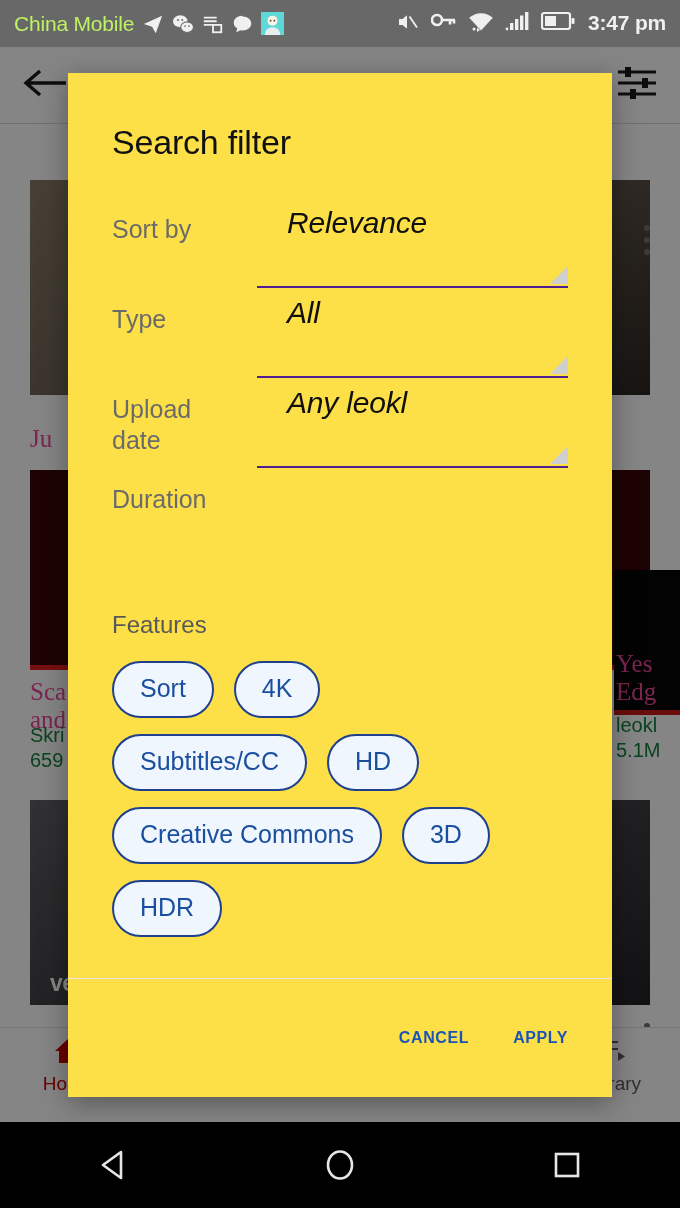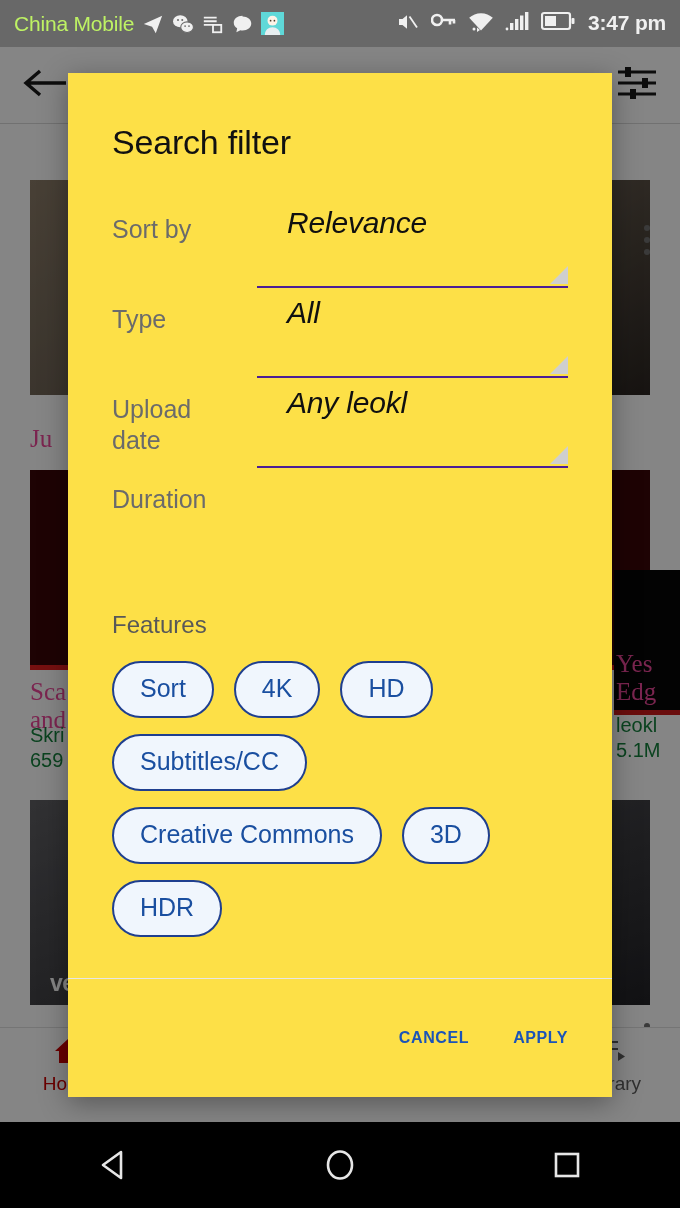--- a/index.html
+++ b/index.html
@@ -541,22 +541,22 @@
           <div class="spin-label">Duration</div>
         </div>
 
       </div>
 
       <div id="features-section">
         <div id="features-label">Features</div>
         <div id="chips">
           <div class="chip">Sort</div>
           <div class="chip">4K</div>
+          <div class="chip">Subtitles/CC</div>
           <div class="chip">HD</div>
-          <div class="chip">Subtitles/CC</div>
           <div class="chip">Creative Commons</div>
           <div class="chip">3D</div>
           <div class="chip">HDR</div>
         </div>
       </div>
 
     </div>
 
     <div id="dialog-divider"></div>
 

